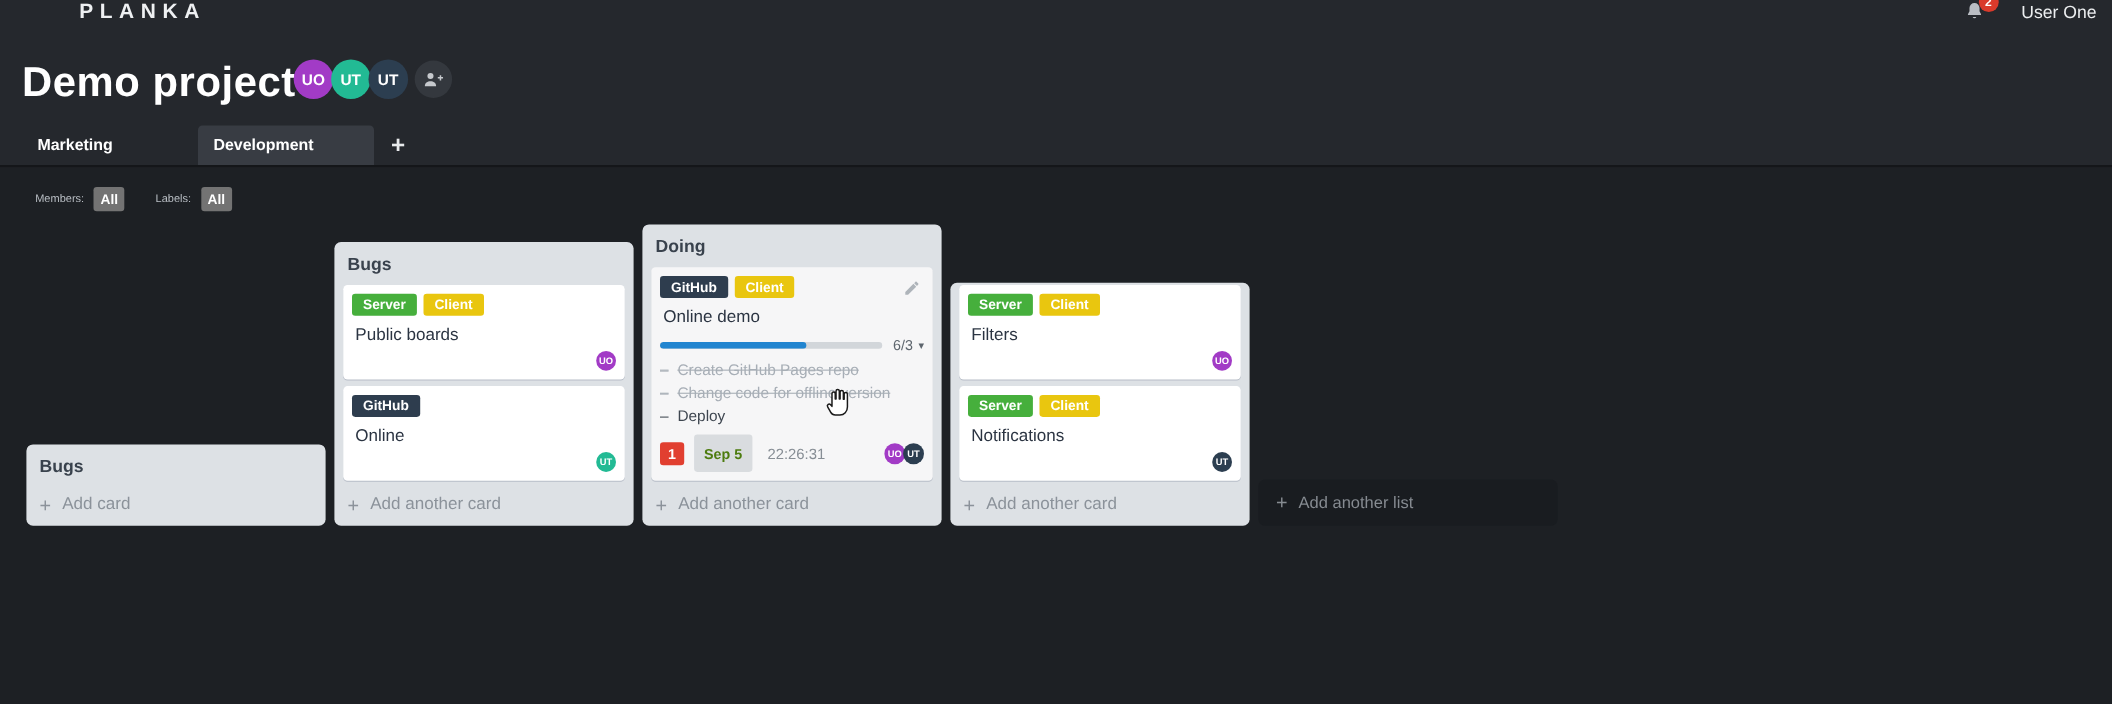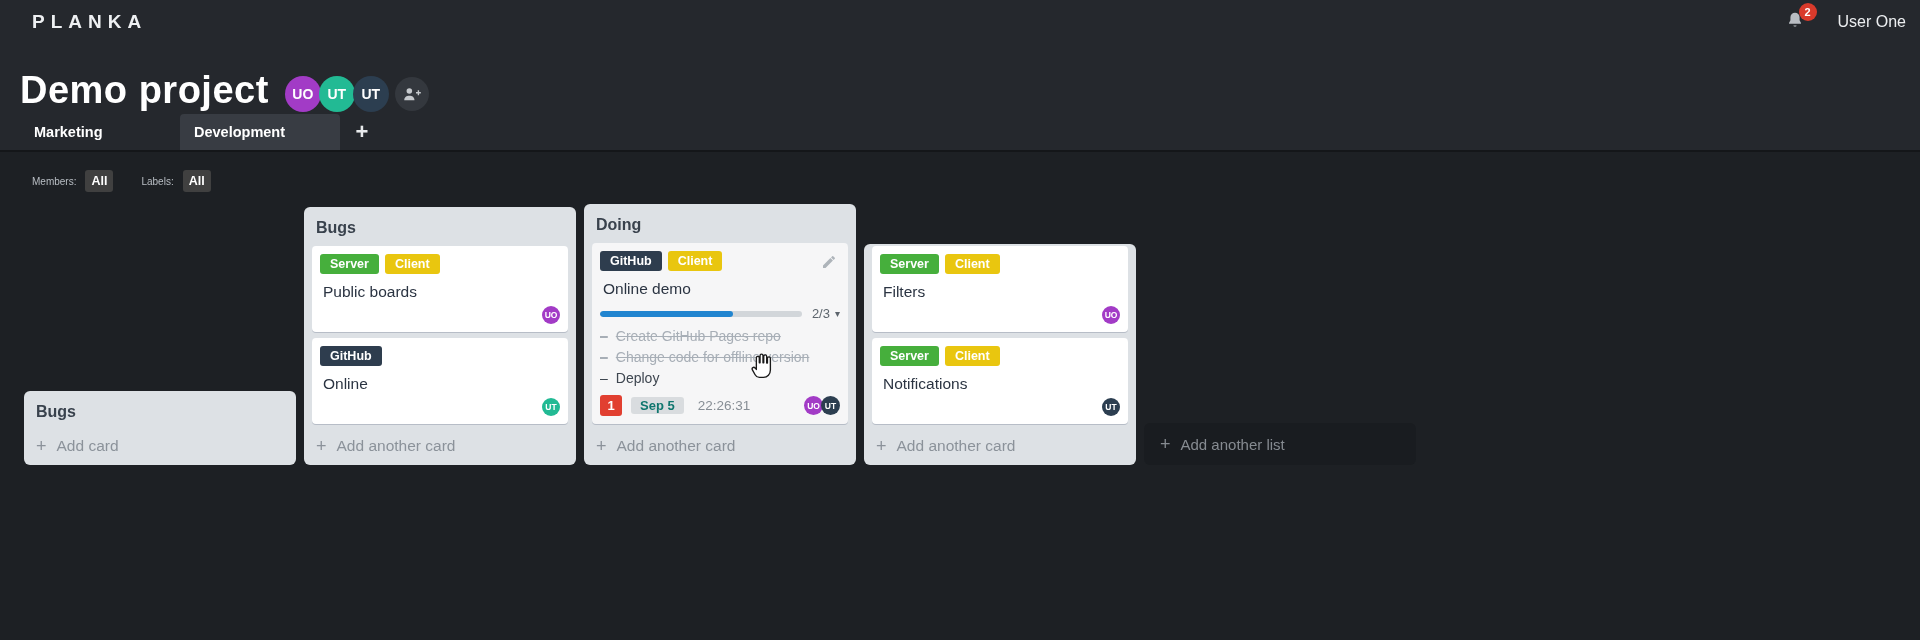--- a/index.html
+++ b/index.html
@@ -5,33 +5,33 @@
   * { box-sizing: border-box; }
   html,body { margin:0; padding:0; }
   body {
     width:1920px; height:640px; overflow:hidden;
     background:#1d2024;
     font-family:"Liberation Sans", sans-serif;
     position:relative;
   }
   
   .top-region { background:#25282d; }
-  .appbar { height:44px; display:flex; align-items:center; justify-content:space-between; padding:0 14px 0 32px; }
+  .appbar { height:44px; display:flex; align-items:flex-start; justify-content:space-between; padding:0 14px 0 32px;margin-left:40px; }
   .logo { color:#eef0f2; font-size:19px; font-weight:bold; letter-spacing:6px; }
   .appbar-right { display:flex; align-items:center; gap:30px; }
   .bell-wrap { position:relative; width:24px; height:24px; cursor:pointer; }
   .bell-svg { width:22px; height:22px; fill:#b9bdc3; }
   .notif-badge {
     position:absolute; top:-7px; right:-9px; width:18px; height:18px; border-radius:50%;
     background:#d93a2b; color:#fff; font-size:11px; font-weight:bold;
     display:flex; align-items:center; justify-content:center;
   }
   .username { color:#eceef0; font-size:16px; cursor:pointer; }
 
-  .project-row { display:flex; align-items:flex-end; gap:18px; padding:10px 0 2px 20px; height:70px; }
+  .project-row { display:flex; align-items:flex-start; padding:10px 0 2px 20px; height:70px; }
   .project-title { color:#ffffff; font-size:38px; font-weight:bold; letter-spacing:.5px; }
   .members-row { display:flex; align-items:center; }
   .avatar {
     width:36px; height:36px; border-radius:50%; margin-left:-2px;
     color:#fff; font-weight:bold; font-size:14px;
     display:flex; align-items:center; justify-content:center; cursor:pointer;
   }
   .add-member-btn {
     width:34px; height:34px; border-radius:50%; background:#34383e; margin-left:6px;
     display:flex; align-items:center; justify-content:center; cursor:pointer;
@@ -45,21 +45,21 @@
   }
   .tab.active { background:#383c43; border-radius:4px 4px 0 0; }
   .tab-add-btn { width:44px; height:36px; display:flex; align-items:center; justify-content:center;
     color:#e8eaec; font-size:22px; font-weight:bold; cursor:pointer; }
   .top-divider { height:2px; background:#141619; }
 
   
   .filterbar { display:flex; align-items:center; padding:14px 0 0 32px; height:44px; }
   .filter-label { color:#b9bec4; font-size:10px; }
   .filter-value {
-    background:#404040; color:#ffffff; font-size:12.5px; font-weight:bold;
+    background:#737373; color:#ffffff; font-size:12.5px; font-weight:bold;
     padding:4px 6px; border-radius:3px; margin-left:9px; cursor:pointer;
   }
   .filter-group + .filter-group { margin-left:28px; }
   .filter-group { display:flex; align-items:center; }
 
   
   .board { display:flex; align-items:flex-end; gap:8px; padding:8px 0 0 24px; }
   .list { width:272px; background:#dde1e5; border-radius:6px; padding:2px 8px 8px; }
   .list-header { font-size:16px; font-weight:bold; color:#39424d; padding:10px 4px 9px; cursor:pointer; }
   .card {
@@ -89,21 +89,21 @@
   .tasks { margin:0 0 6px; }
   .task { display:flex; gap:8px; font-size:14px; line-height:21px; color:#3e4650; }
   .task.done { color:#a7aeb6; text-decoration:line-through; }
 
   .badges-row { display:flex; align-items:center; gap:9px; margin-top:2px; }
   .due-badge {
     min-width:22px; height:21px; background:#e13f30; color:#fff; font-weight:bold; font-size:13px;
     border-radius:3px; display:flex; align-items:center; justify-content:center; padding:0 5px;
   }
   .date-badge {
-    height:17px; background:#d9dcdf; color:#0f766e; font-size:13px; font-weight:bold;
+    height:34px; background:#d9dcdf; color:#4d7c0f; font-size:13px; font-weight:bold;
     border-radius:3px; display:flex; align-items:center; padding:0 9px;
   }
   .timer-text { font-size:13.5px; color:#878e95; margin-left:5px; }
   .badges-row .members-end { margin-left:auto; margin-top:0; }
 
   .add-card-row { display:flex; align-items:center; gap:10px; color:#8b929a; font-size:15.5px; padding:7px 4px 2px; cursor:pointer; }
   .plus-glyph { font-size:18px; line-height:16px; }
 
   .add-list-btn {
     width:272px; height:42px; background:#191c20; border-radius:6px;
@@ -213,21 +213,21 @@
         </div>
         <div class="edit-icon-btn"><svg viewBox="0 0 24 24">
             <path d="M3 17.2V21h3.8L17.9 9.9l-3.8-3.8L3 17.2zM20.7 7.1c.4-.4.4-1 0-1.4l-2.4-2.4c-.4-.4-1-.4-1.4 0l-1.8 1.8 3.8 3.8 1.8-1.8z"></path>
           </svg></div>
         <div class="card-title">Online demo</div>
         <div class="progress-row">
           <div class="progress-track">
             <div class="progress-fill" style="width: 66%;"></div>
           </div>
           <div class="progress-label">
-            <span>2/3</span>
+            <span>6/3</span>
             <span class="caret">▾</span>
           </div>
         </div>
         <div class="tasks">
           <div class="task done">
             <span class="dash">–</span>
             <span>Create GitHub Pages repo</span>
           </div>
           <div class="task done">
             <span class="dash">–</span>

